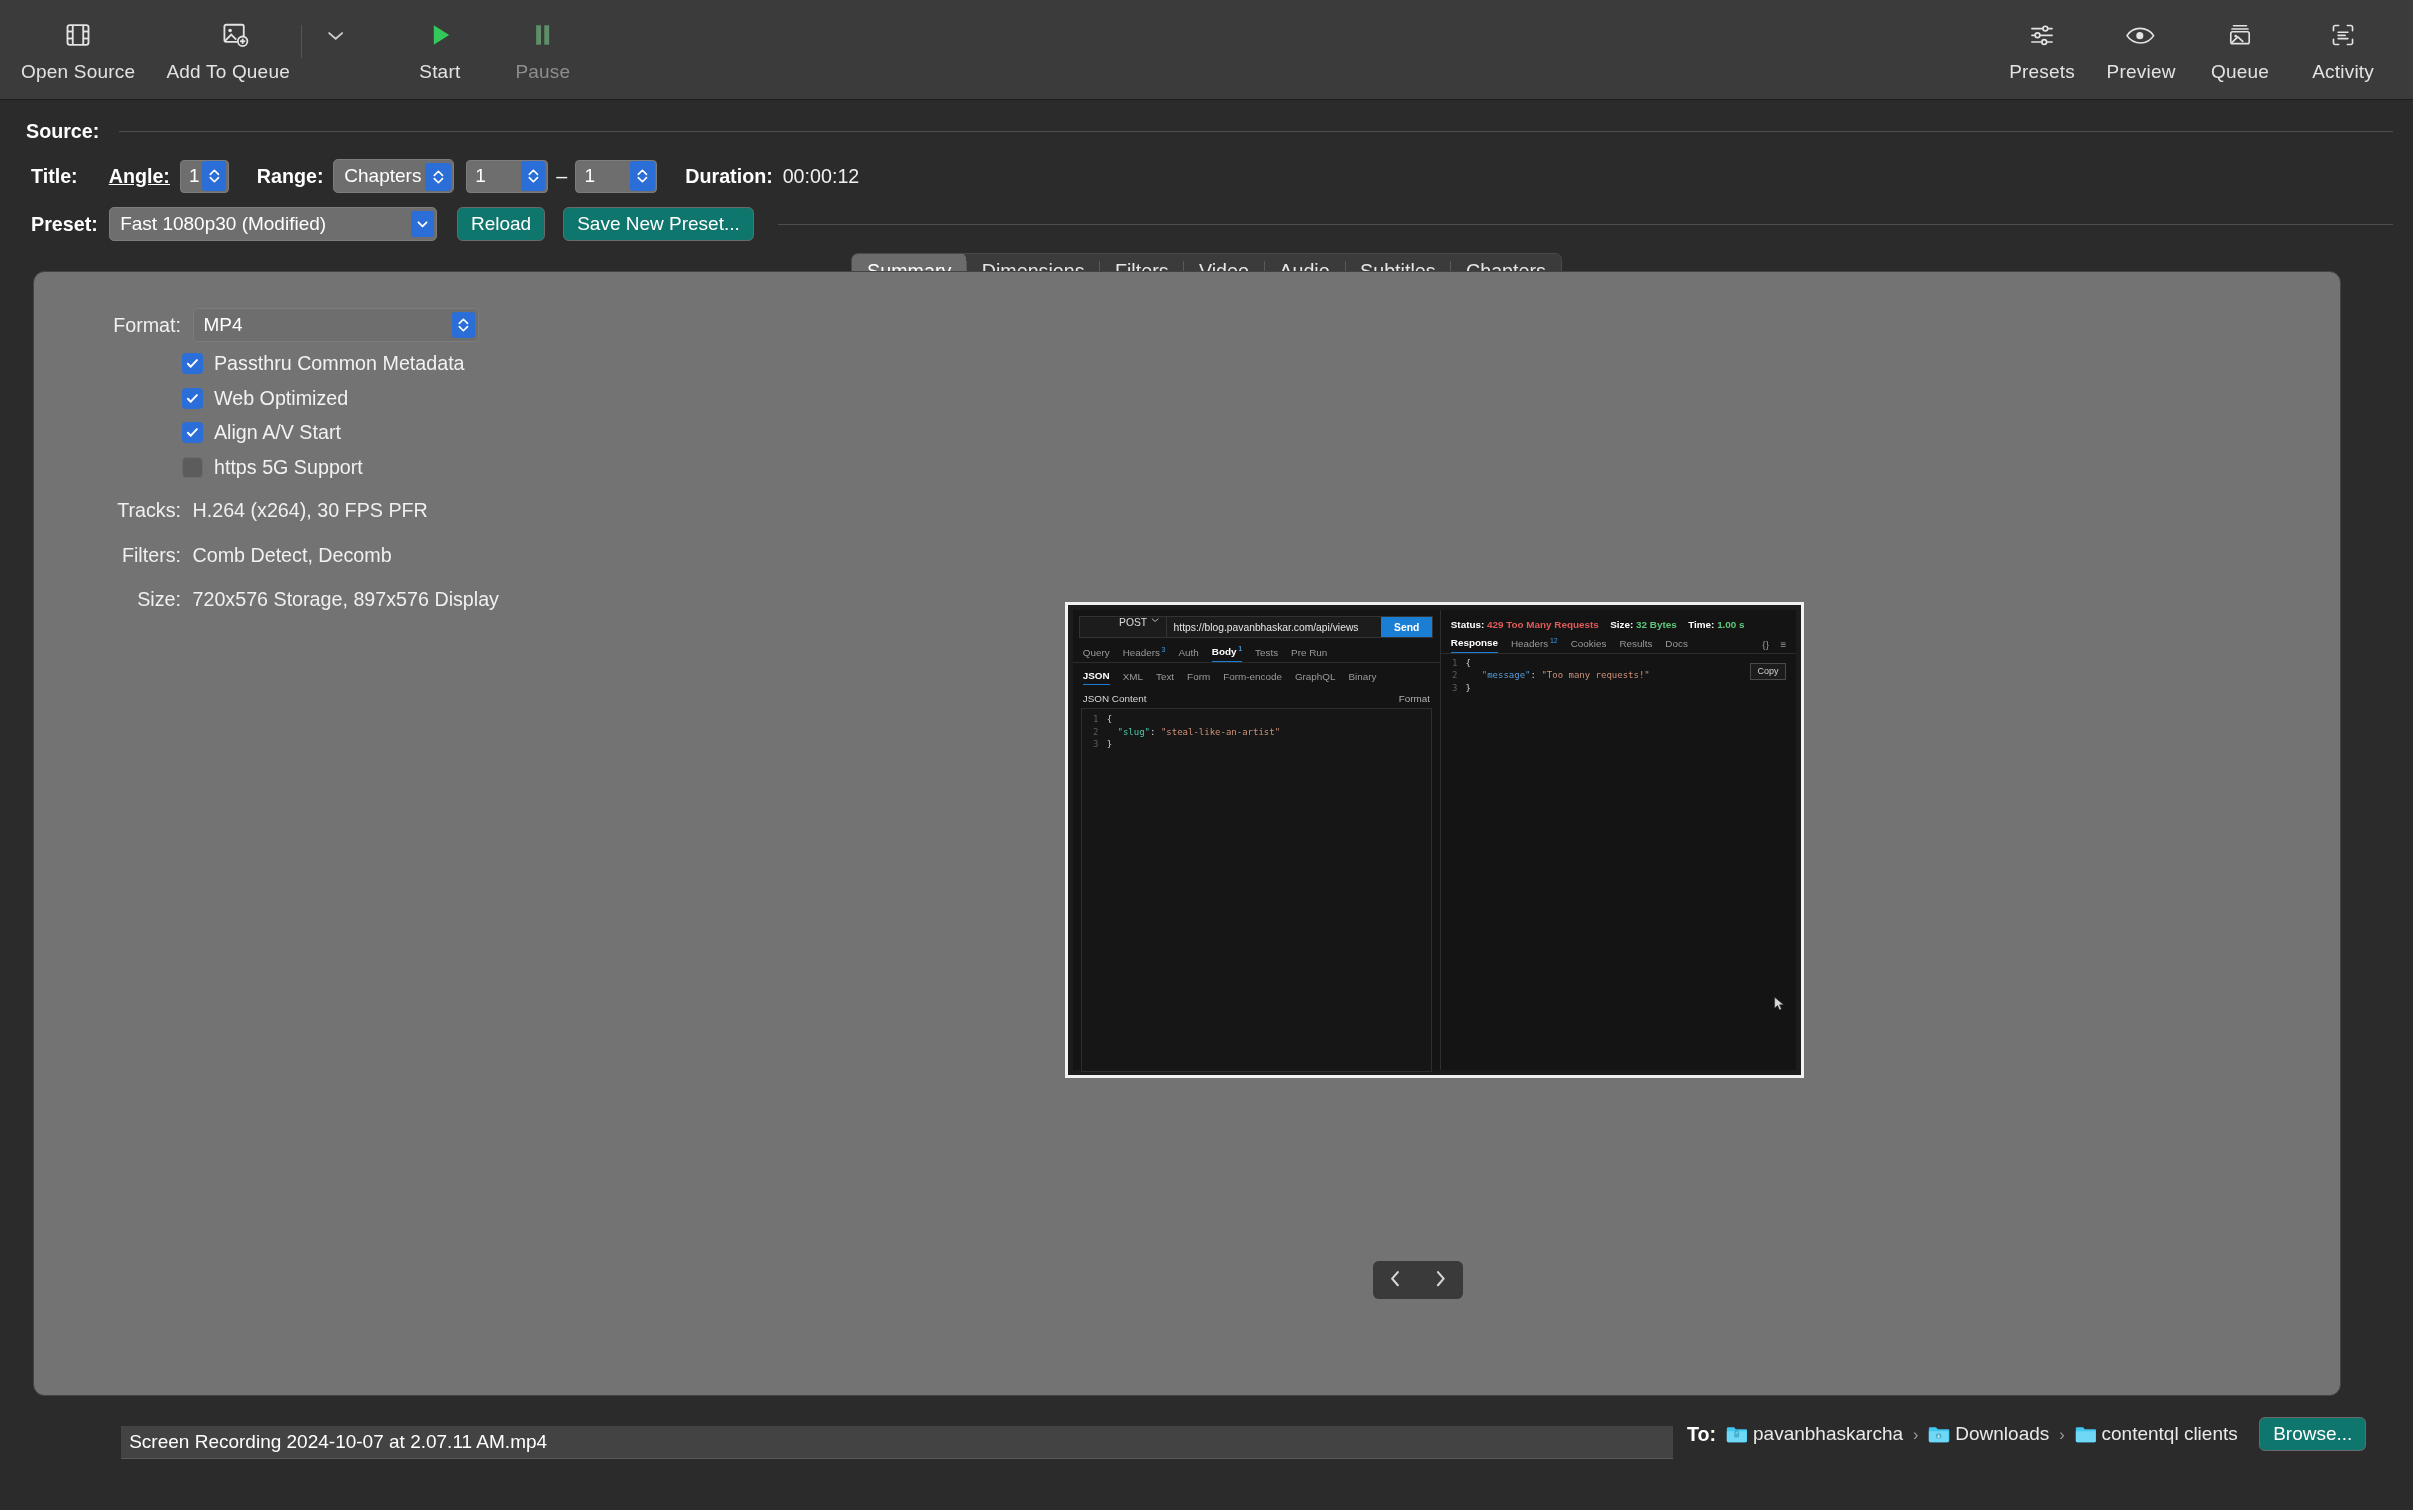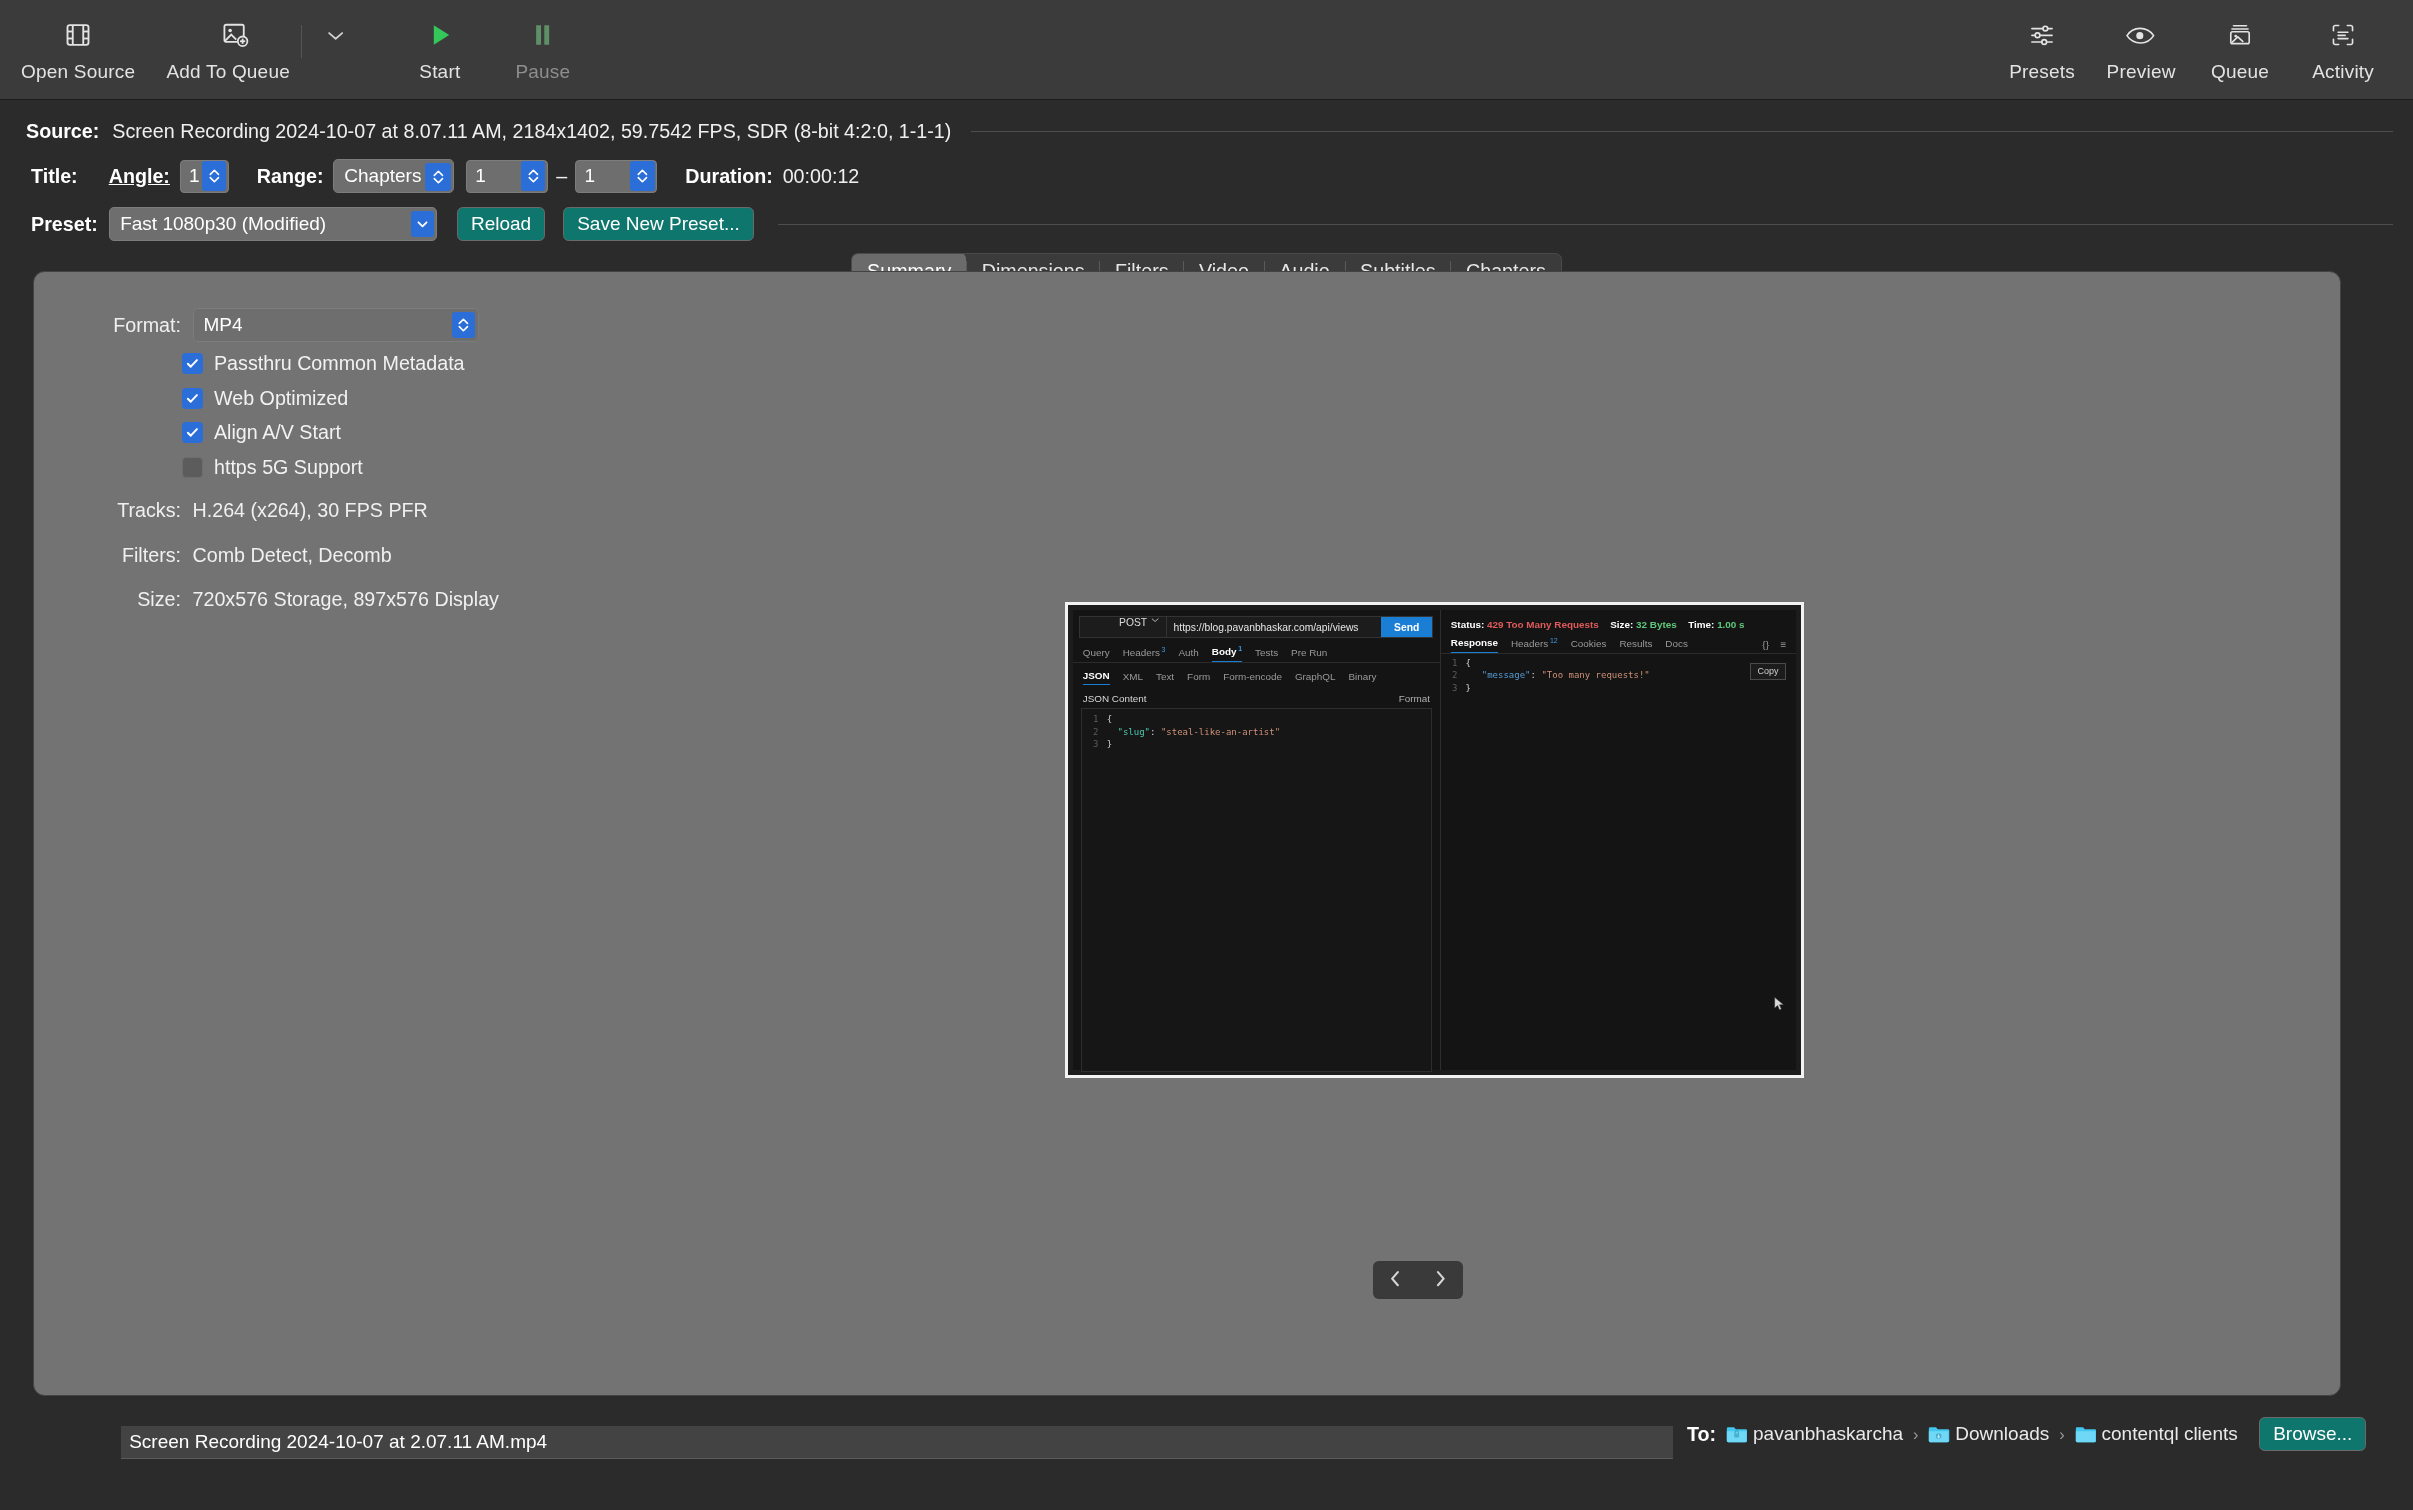--- a/index.html
+++ b/index.html
@@ -274,21 +274,20 @@
         </svg>
       </div>
       <div class="tb-label">Activity</div>
     </div>
 
   </div>
 </div>
 
 <div class="inforow" style="top:115px; height:33px; padding-left:26px;">
   <span class="lbl">Source:</span>
-  <span class="val" style="margin-left:13px;">Screen Recording 2024-10-07 at 8.07.11 AM, 2184x1402, 59.7542 FPS, SDR (8-bit 4:2:0, 1-1-1)</span>
   <span class="rule" style="margin-left:19.7px; margin-right:19.7px;"></span>
 </div>
 
 <div class="inforow" style="top:158px; height:36px; padding-left:31px;">
   <span class="lbl">Title:</span>
 
   <span class="lbl" style="margin-left:31px;text-decoration:underline;">Angle:</span>
   <div class="textfield" style="margin-left:9.9px; width:49px;">
     <span>1</span>
     <span class="stepper">

